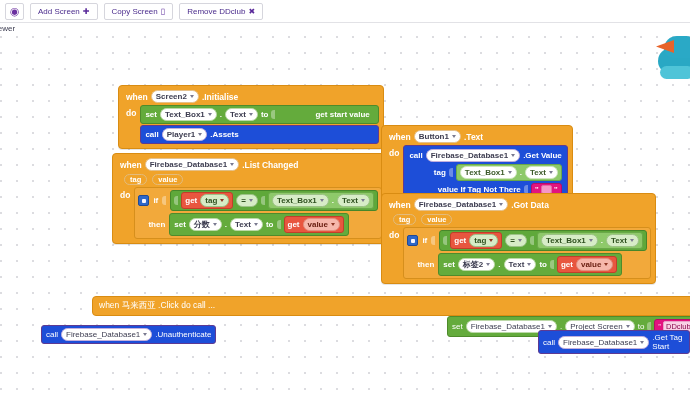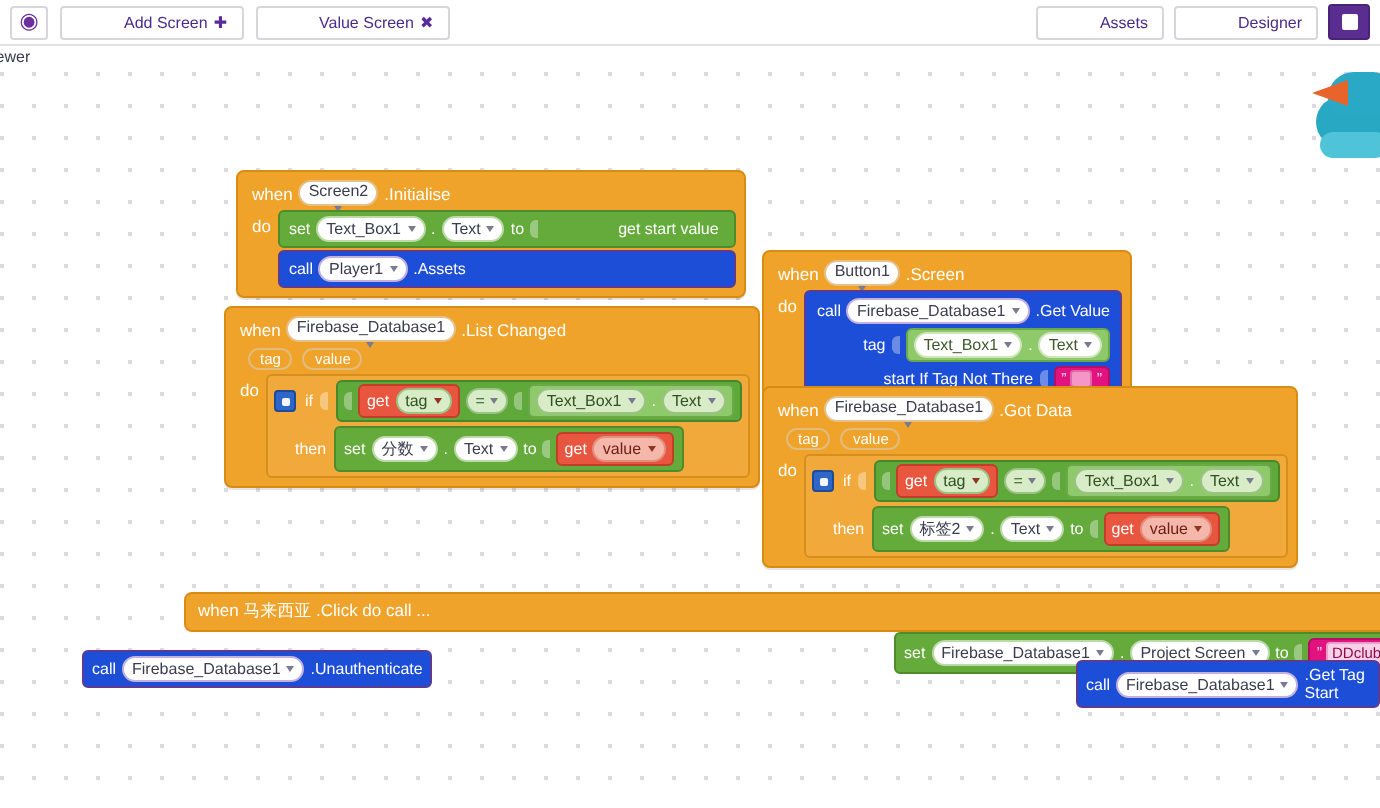--- a/index.html
+++ b/index.html
@@ -68,46 +68,47 @@
     background:#e8642a;
     clip-path:polygon(0 50%,100% 0,100% 100%);
   }
   .mascot .belly{
     position:absolute;left:8px;top:32px;width:34px;height:13px;
     background:#4fc4d8;border-radius:9px;
   }
   
   .blk{position:absolute;box-sizing:border-box;}
   .row{display:flex;align-items:center;}
-  .txt{white-space:nowrap;margin-left:24px;}
+  .txt{white-space:nowrap;}
 
   
   .event{
     background:#f0a32a;border:1px solid #d98c12;border-radius:4px;
     color:#ffffff;font-size:8.5px;padding:3px 4px 4px 4px;
     box-shadow:0 1px 0 rgba(0,0,0,.10);
+    font-weight:bold;
   }
   .event .hdr{display:flex;align-items:center;gap:3px;padding:1px 2px 2px 3px;}
   .event .lbl{color:#fff;font-size:8.5px;}
   .params{display:flex;gap:5px;padding:1px 0 2px 7px;}
   .param-pill{
     background:#f0a32a;border:1px solid #e3bb7c;border-radius:6px;
     color:#fff;font-size:7.5px;padding:0px 5px;
   }
   .dorow{display:flex;align-items:flex-start;gap:4px;padding-left:3px;}
   .do-lbl{color:#fff;font-size:8.5px;padding-top:3px;}
   .stack{display:flex;flex-direction:column;gap:1px;}
 
   
   .field{
     background:#ffffff;border:1px solid #c9c9d2;border-radius:7px;
     color:#3c3c50;font-size:8px;padding:0px 4px;display:flex;
     align-items:center;gap:3px;white-space:nowrap;height:11px;
   }
-  .field.onorange{border-color:#e6c089;flex-direction:column;}
+  .field.onorange{border-color:#e6c089;}
   .caret{
     width:0;height:0;border-left:2.5px solid transparent;
     border-right:2.5px solid transparent;border-top:3.5px solid #7a7a90;
   }
   
   .setblk{
     background:#64ab3c;border:1px solid #4e8b2b;border-radius:3px;
     color:#fff;font-size:8px;padding:2px 4px;display:flex;align-items:center;gap:3px;
   }
   .setblk .field{border-color:#bcd9a8;}
@@ -183,33 +184,26 @@
 
 <div class="toolbar">
   <div class="tb-gear">
     <span class="gear-glyph">◉</span>
   </div>
   <div class="tb-btn">
     <span class="txt">Add Screen</span>
     <span class="ic">✚</span>
   </div>
   <div class="tb-btn">
-    <span class="txt">Value Screen</span>
+    <span class="txt">Copy Screen</span>
+    <span class="ic">▯</span>
+  </div>
+  <div class="tb-btn">
+    <span class="txt">Remove DDclub</span>
     <span class="ic">✖</span>
-  </div>
-  <div class="tb-right">
-    <div class="tb-btn">
-      <span class="txt">Assets</span>
-    </div>
-    <div class="tb-btn">
-      <span class="txt">Designer</span>
-    </div>
-    <div class="tb-active">
-      <span class="sq"></span>
-    </div>
   </div>
 </div>
 
 <div class="viewer-strip"></div>
 <div class="viewer-label">iewer</div>
 
 <div class="canvas">
 
   <div class="mascot">
     <div class="body"></div>
@@ -334,21 +328,21 @@
     </div>
   </div>
 
   <div class="blk event" style="left:381px;top:89px;">
     <div class="hdr">
       <span class="lbl">when</span>
       <span class="field onorange">
         <span>Button1</span>
         <span class="caret"></span>
       </span>
-      <span class="lbl">.Screen</span>
+      <span class="lbl">.Text</span>
     </div>
     <div class="dorow">
       <span class="do-lbl">do</span>
       <div class="callblk" style="flex-direction:column;align-items:flex-start;gap:2px;padding:3px 5px;">
         <div class="row" style="gap:3px;">
           <span>call</span>
           <span class="field">
             <span>Firebase_Database1</span>
             <span class="caret"></span>
           </span>
@@ -363,21 +357,21 @@
               <span class="caret"></span>
             </span>
             <span>.</span>
             <span class="field">
               <span>Text</span>
               <span class="caret"></span>
             </span>
           </div>
         </div>
         <div class="row" style="gap:3px;align-self:flex-end;">
-          <span>start If Tag Not There</span>
+          <span>value If Tag Not There</span>
           <span class="socket"></span>
           <div class="textblk">
             <span class="quote">”</span>
             <span class="slot"></span>
             <span class="quote">”</span>
           </div>
         </div>
       </div>
     </div>
   </div>

